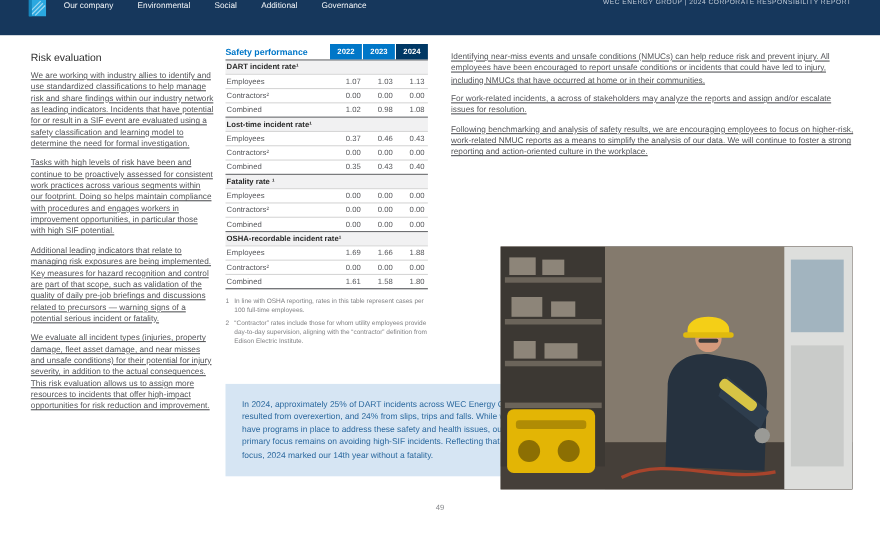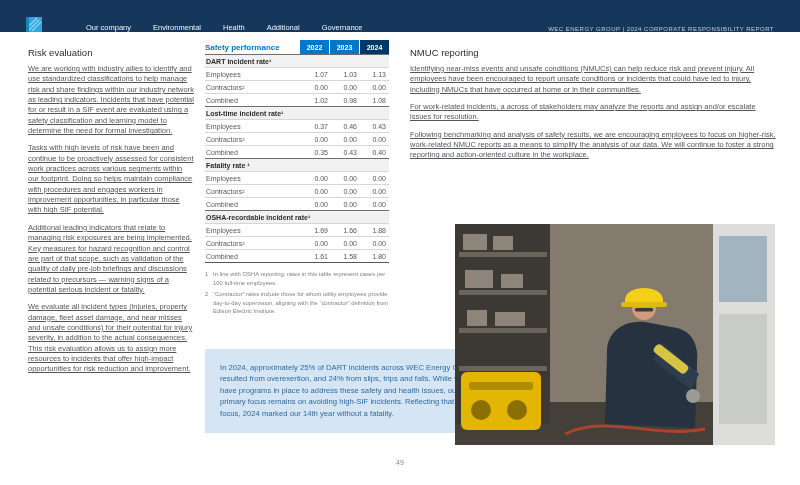--- a/index.html
+++ b/index.html
@@ -5,21 +5,21 @@
   * { margin:0; padding:0; box-sizing:border-box; }
   html,body { width:800px; height:485px; }
   body {
     font-family:"Liberation Sans", sans-serif;
     background:#ffffff; position:relative; overflow:hidden;
     -webkit-font-smoothing:antialiased;
   }
   
   .header {
     position:absolute; top:0; left:0; width:800px; height:32px;
-    background:#16375c; display:flex; align-items:flex-end; padding:0 26px;gap:28px;
+    background:#16375c; display:flex; align-items:flex-start; padding:0 26px;
   }
   .logo { width:16px; height:15px; margin-right:16px; flex:none; }
   .nav { display:flex; gap:22px; }
   .nav-item { color:#f2f5f8; font-size:7.5px; cursor:pointer; white-space:nowrap; }
   .report-title {
     margin-left:auto; color:#c3cdd9; font-size:6px; letter-spacing:.08em;
     white-space:nowrap;
   }
   
   .left-col { position:absolute; left:28px; top:47px; width:167px; }
@@ -82,21 +82,21 @@
     <g stroke="#9fd9f2" stroke-width="1.1">
       <line x1="1" y1="11" x2="11" y2="1"></line>
       <line x1="3" y1="13" x2="13" y2="3"></line>
       <line x1="6" y1="14" x2="15" y2="5"></line>
     </g>
     <rect x="0" y="0" width="3" height="15" fill="#1586bd"></rect>
   </svg>
   <div class="nav">
       <div class="nav-item">Our company</div>
       <div class="nav-item">Environmental</div>
-      <div class="nav-item">Health</div>
+      <div class="nav-item">Social</div>
       <div class="nav-item">Additional</div>
       <div class="nav-item">Governance</div>
     </div>
   <div class="report-title">WEC ENERGY GROUP | 2024 CORPORATE RESPONSIBILITY REPORT</div>
 </div>
 
 <div class="left-col">
   <div class="col-heading">Risk evaluation</div>
   <div>
       <p>We are working with industry allies to identify and use standardized classifications to help manage risk and share findings within our industry network as leading indicators. Incidents that have potential for or result in a SIF event are evaluated using a safety classification and learning model to determine the need for formal investigation.</p>
@@ -199,21 +199,20 @@
       <div class="footnote">
         <div class="fn-marker">2</div>
         <div class="fn-text">“Contractor” rates include those for whom utility employees provide day-to-day supervision, aligning with the “contractor” definition from Edison Electric Institute.</div>
       </div>
     </div>
 </div>
 
 <div class="callout">In 2024, approximately 25% of DART incidents across WEC Energy Group resulted from overexertion, and 24% from slips, trips and falls. While we have programs in place to address these safety and health issues, our primary focus remains on avoiding high-SIF incidents. Reflecting that focus, 2024 marked our 14th year without a fatality.</div>
 
 <div class="right-col">
-  <div class="col-heading">NMUC reporting</div>
   <div>
       <p>Identifying near-miss events and unsafe conditions (NMUCs) can help reduce risk and prevent injury. All employees have been encouraged to report unsafe conditions or incidents that could have led to injury, including NMUCs that have occurred at home or in their communities.</p>
       <p>For work-related incidents, a across of stakeholders may analyze the reports and assign and/or escalate issues for resolution.</p>
       <p>Following benchmarking and analysis of safety results, we are encouraging employees to focus on higher-risk, work-related NMUC reports as a means to simplify the analysis of our data. We will continue to foster a strong reporting and action-oriented culture in the workplace.</p>
     </div>
 </div>
 
 <div class="photo">
   <svg width="320" height="221" viewBox="0 0 320 221">
 

